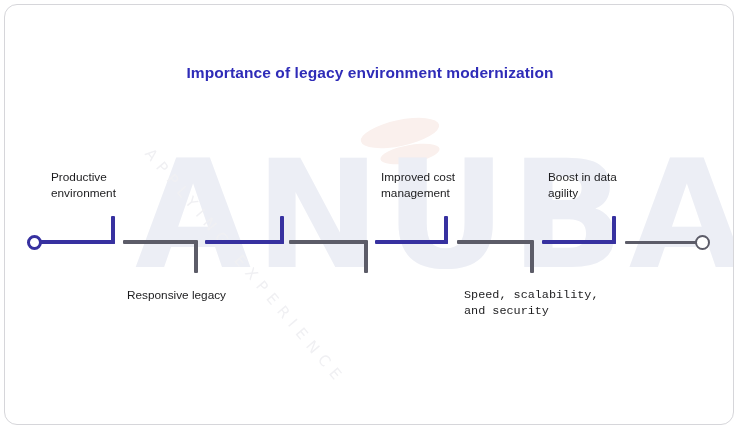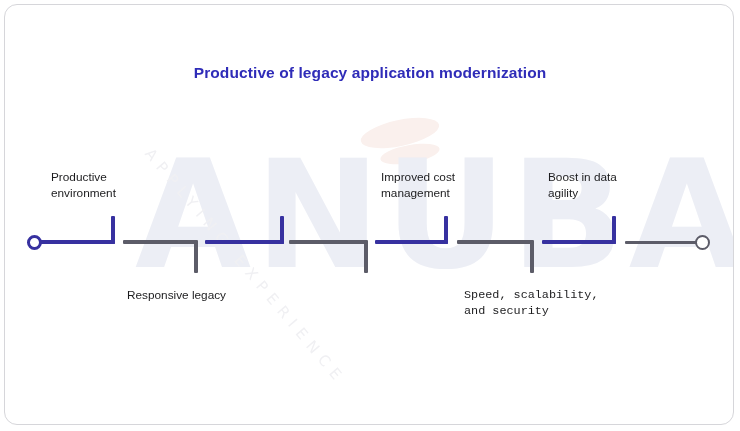--- a/index.html
+++ b/index.html
@@ -130,21 +130,21 @@
 
 <div id="card">
 
   <div id="watermark">
     <div class="wm-blob" style="left:355px;top:115px;width:80px;height:26px;transform:rotate(-12deg);"></div>
     <div class="wm-blob" style="left:375px;top:140px;width:60px;height:18px;transform:rotate(-10deg);"></div>
     <div class="wm-word">ANUBAVAM</div>
     <div class="wm-diag">APPLYING EXPERIENCE</div>
   </div>
 
-  <div id="title">Productive of legacy application modernization</div>
+  <div id="title">Importance of legacy environment modernization</div>
 
   <div id="timeline">
 
     <div class="endcap blue" style="left:22px;top:230px;"></div>
 
     <div class="seg blue" style="left:34px;top:235px;width:76px;"></div>
     <div class="tick blue" style="left:106px;top:211px;height:28px;"></div>
 
     <div class="seg gray" style="left:118px;top:235px;width:75px;"></div>
     <div class="tick gray" style="left:189px;top:236px;height:32px;"></div>

